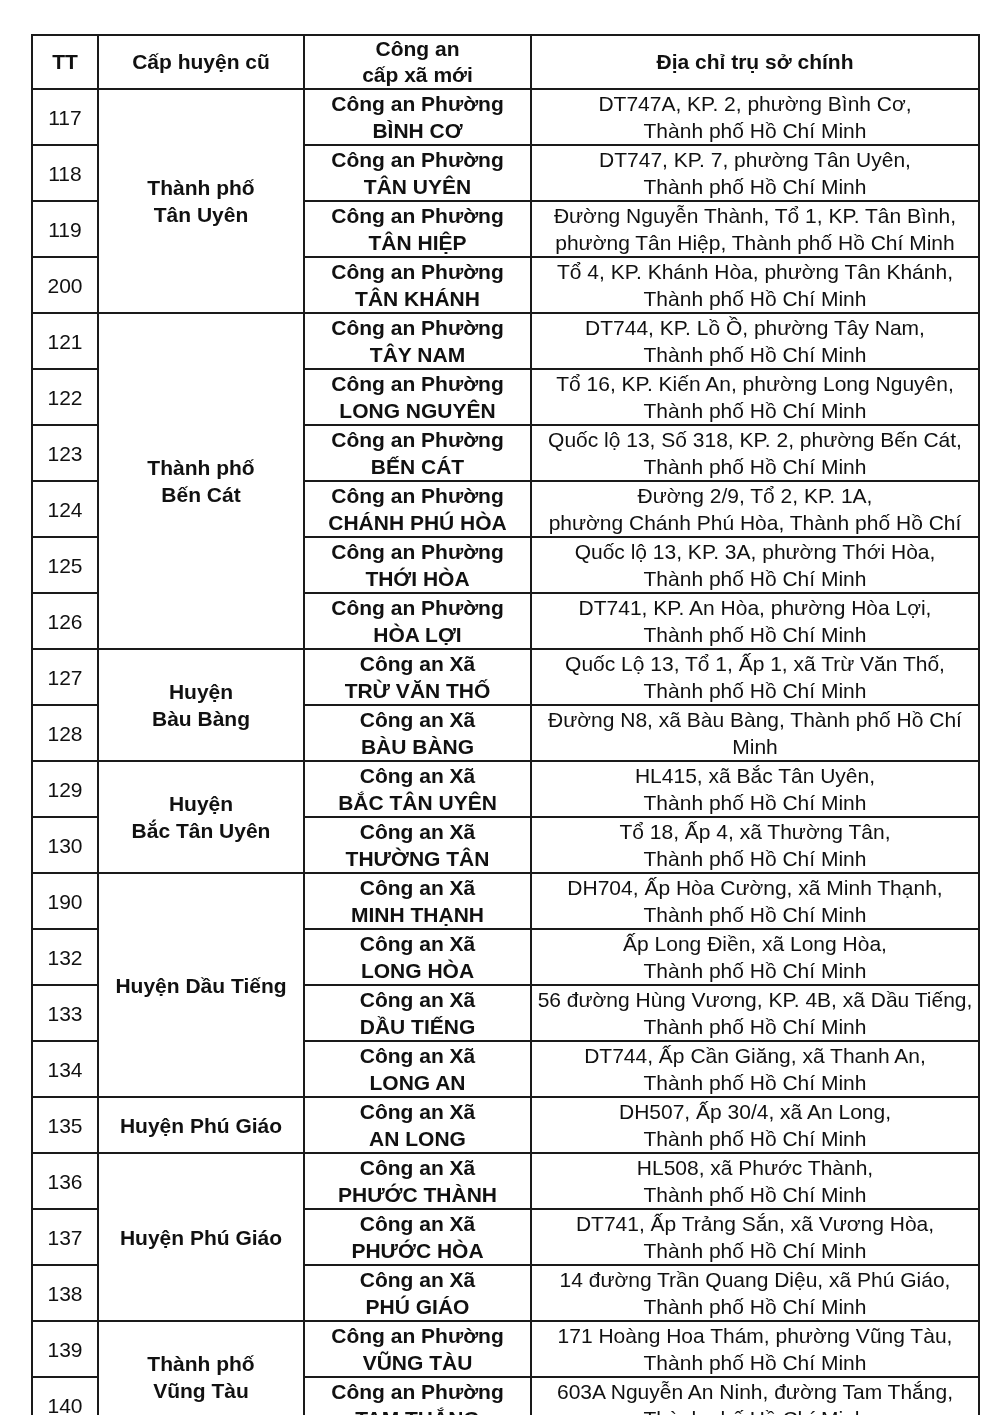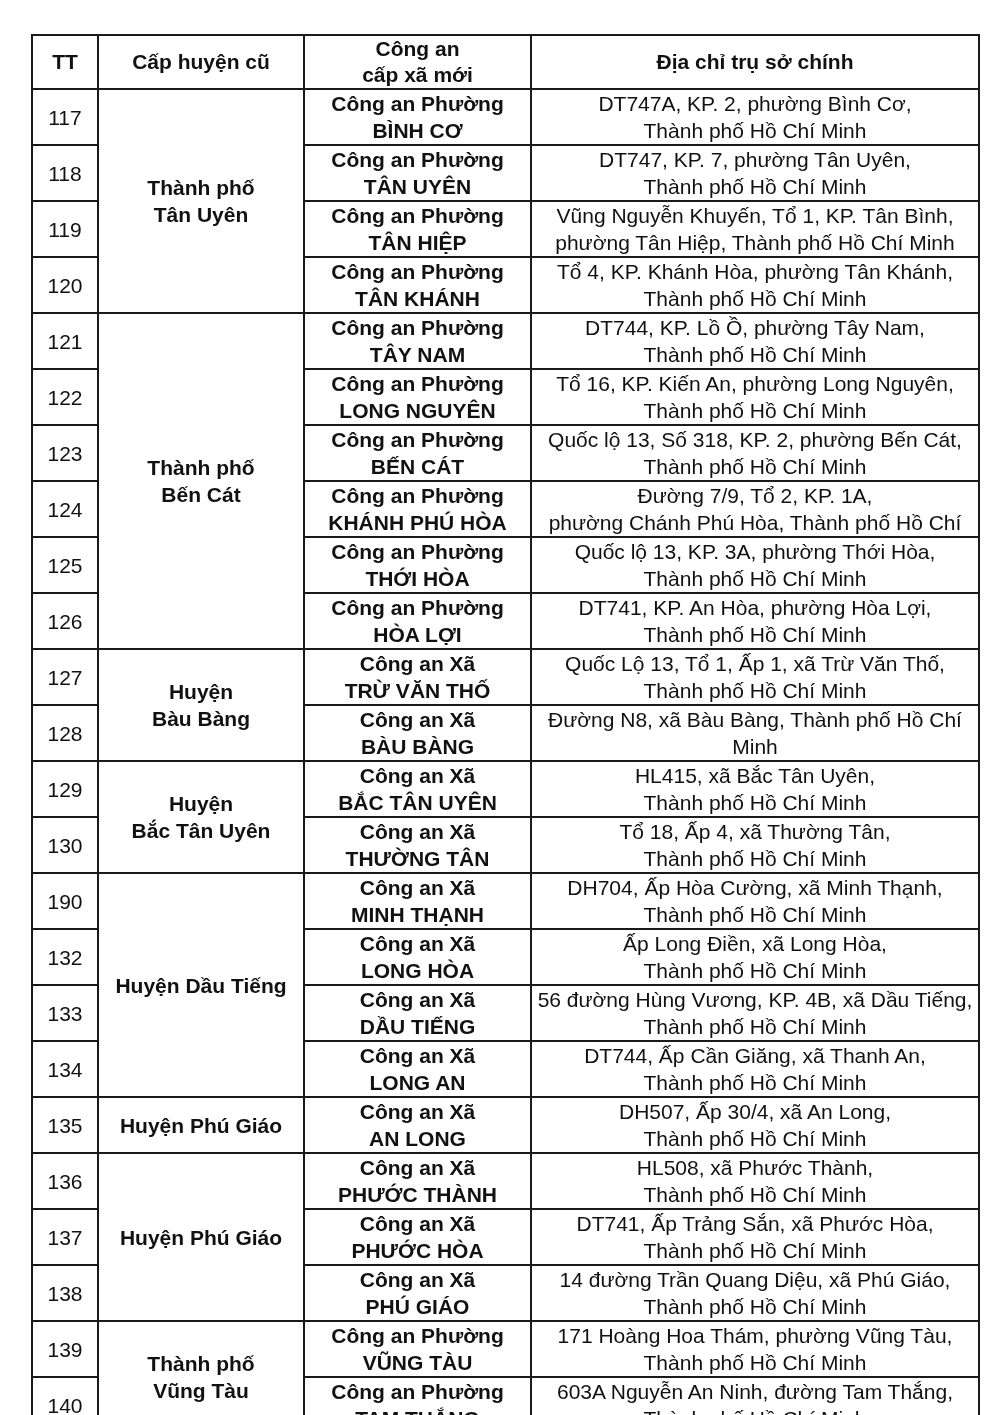--- a/index.html
+++ b/index.html
@@ -89,26 +89,26 @@
           <span class="line">Thành phố Hồ Chí Minh</span>
         </td>
       </tr>
       <tr>
         <td class="tt">119</td>
         <td class="new">
           <span class="line">Công an Phường</span>
           <span class="line">TÂN HIỆP</span>
         </td>
         <td class="addr">
-          <span class="line">Vũng Nguyễn Khuyến, Tổ 1, KP. Tân Bình,</span>
+          <span class="line">Đường Nguyễn Thành, Tổ 1, KP. Tân Bình,</span>
           <span class="line">phường Tân Hiệp, Thành phố Hồ Chí Minh</span>
         </td>
       </tr>
       <tr>
-        <td class="tt">120</td>
+        <td class="tt">200</td>
         <td class="new">
           <span class="line">Công an Phường</span>
           <span class="line">TÂN KHÁNH</span>
         </td>
         <td class="addr">
           <span class="line">Tổ 4, KP. Khánh Hòa, phường Tân  Khánh,</span>
           <span class="line">Thành phố Hồ Chí Minh</span>
         </td>
       </tr>
       <tr>
@@ -145,24 +145,24 @@
         </td>
         <td class="addr">
           <span class="line">Quốc lộ 13, Số 318, KP. 2, phường Bến Cát,</span>
           <span class="line">Thành phố Hồ Chí Minh</span>
         </td>
       </tr>
       <tr>
         <td class="tt">124</td>
         <td class="new">
           <span class="line">Công an Phường</span>
-          <span class="line">KHÁNH PHÚ HÒA</span>
-        </td>
-        <td class="addr">
-          <span class="line">Đường 7/9, Tổ 2, KP. 1A,</span>
+          <span class="line">CHÁNH PHÚ HÒA</span>
+        </td>
+        <td class="addr">
+          <span class="line">Đường 2/9, Tổ 2, KP. 1A,</span>
           <span class="line">phường Chánh Phú Hòa, Thành phố Hồ Chí</span>
         </td>
       </tr>
       <tr>
         <td class="tt">125</td>
         <td class="new">
           <span class="line">Công an Phường</span>
           <span class="line">THỚI HÒA</span>
         </td>
         <td class="addr">
@@ -308,21 +308,21 @@
           <span class="line">Thành phố Hồ Chí Minh</span>
         </td>
       </tr>
       <tr>
         <td class="tt">137</td>
         <td class="new">
           <span class="line">Công an Xã</span>
           <span class="line">PHƯỚC HÒA</span>
         </td>
         <td class="addr">
-          <span class="line">DT741, Ấp Trảng Sắn, xã Phước Hòa,</span>
+          <span class="line">DT741, Ấp Trảng Sắn, xã Vương Hòa,</span>
           <span class="line">Thành phố Hồ Chí Minh</span>
         </td>
       </tr>
       <tr>
         <td class="tt">138</td>
         <td class="new">
           <span class="line">Công an Xã</span>
           <span class="line">PHÚ GIÁO</span>
         </td>
         <td class="addr">

